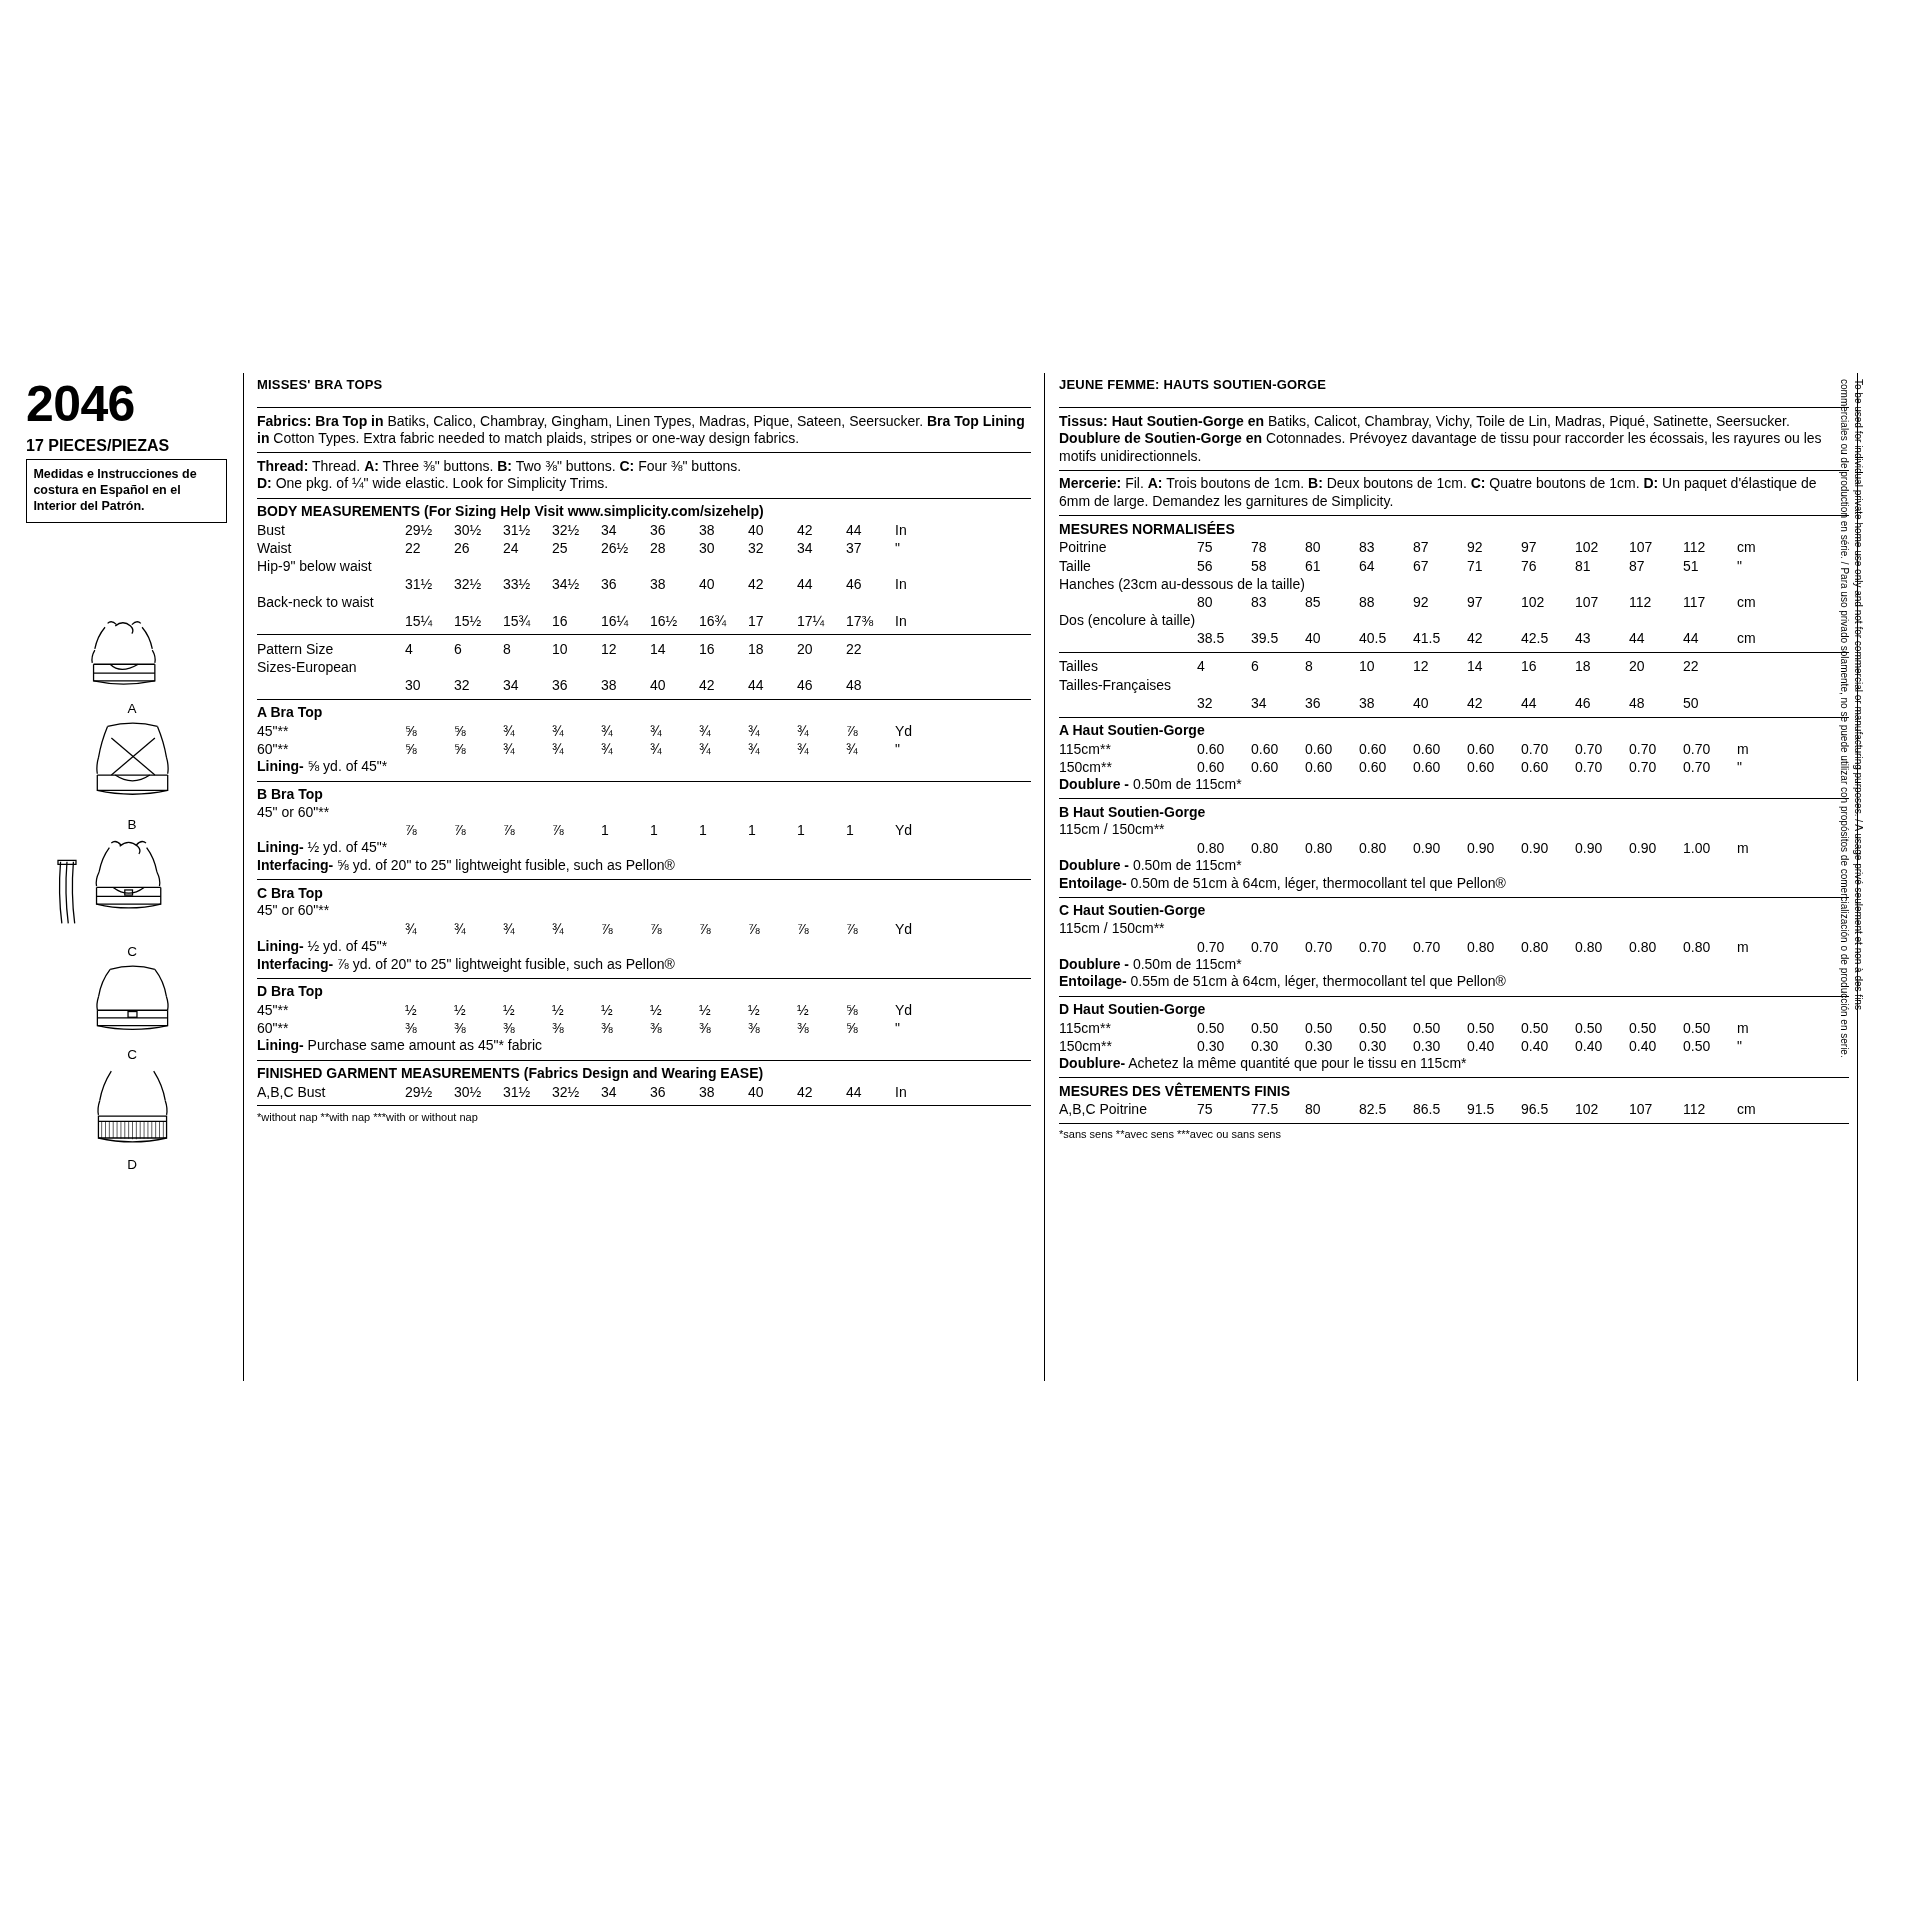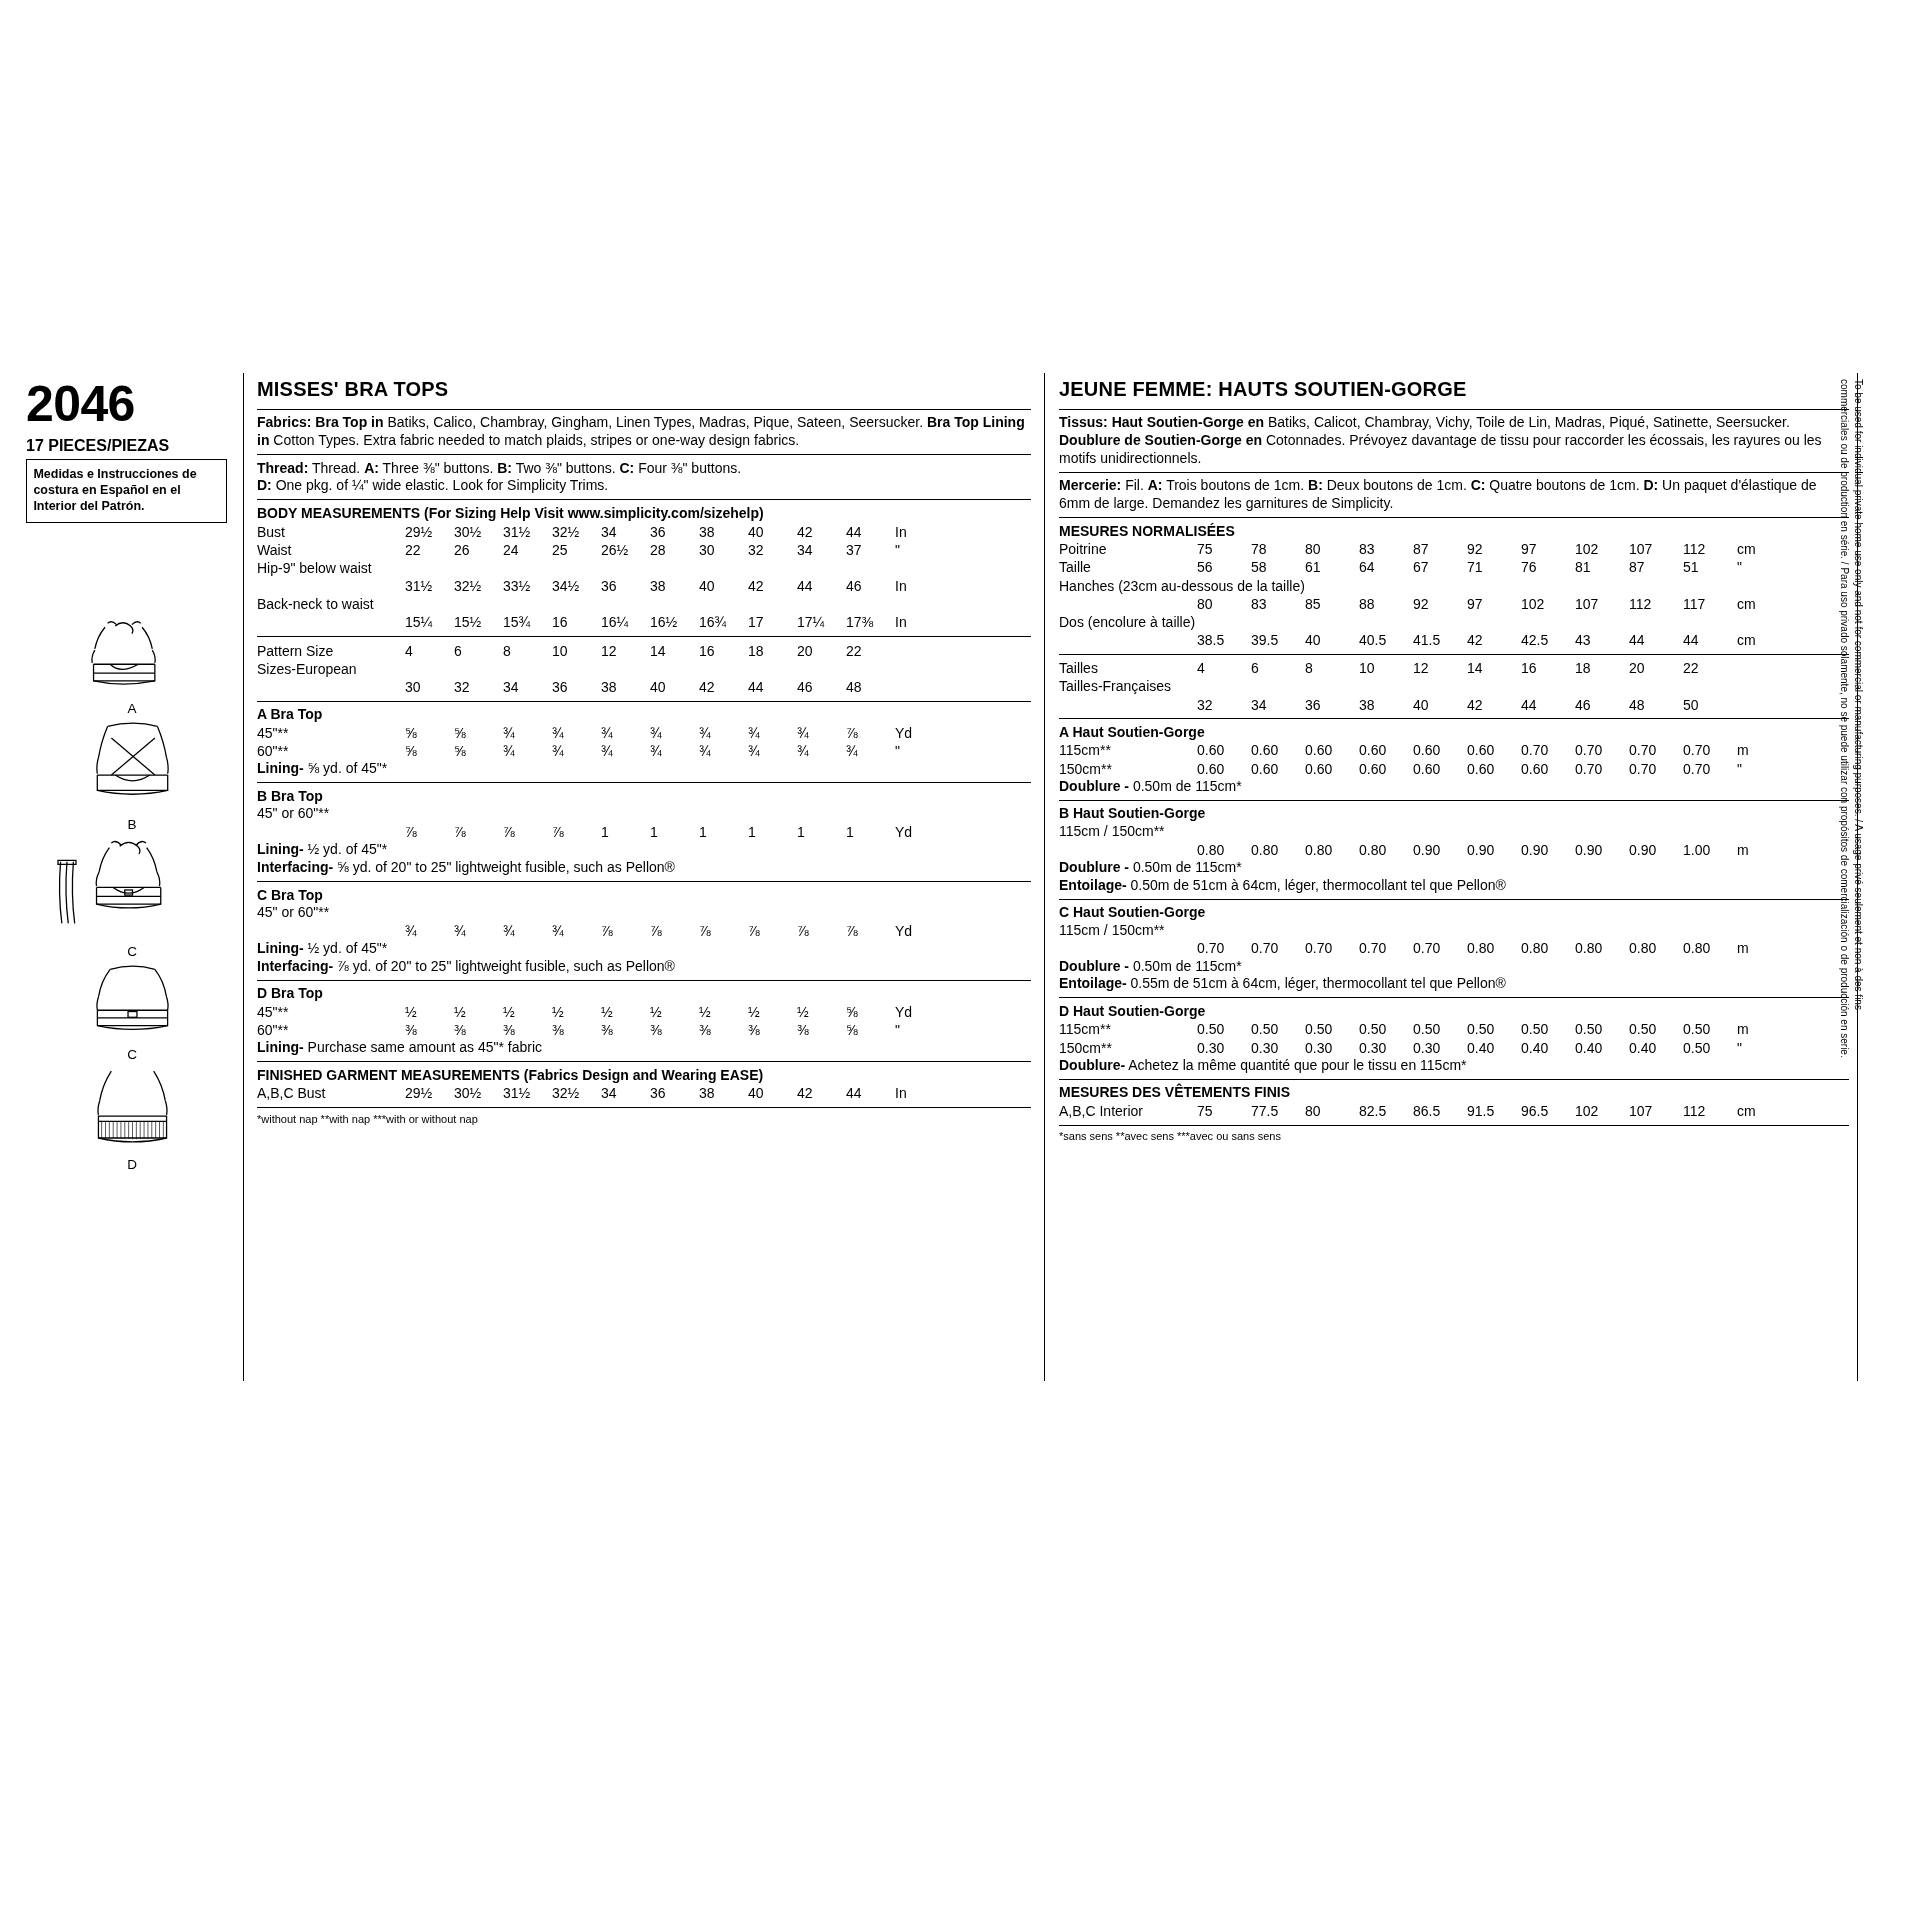--- a/index.html
+++ b/index.html
@@ -20,21 +20,21 @@
   .artlabel{font-size:13.5px;text-align:center;margin-top:1.3px;margin-bottom:3.9px;}
 
   
   .vrule{position:absolute;background:#000;width:1.3px;}
 
   
   .col{position:absolute;top:16.7px;font-size:14px;line-height:1.26;}
   .colL{left:257px;width:774px;}
   .colR{left:1059px;width:790px;}
 
-  .colhead{font-weight:bold;font-size:20px;letter-spacing:0.2px;margin-bottom:7px;}
+  .colhead{font-weight:bold;font-size:13px;letter-spacing:0.2px;margin-bottom:14px;}
   .hr{border-top:1.3px solid #000;margin:4.5px 0 4.5px 0;}
   p.block{margin:0 0 0 0;}
   b{font-weight:bold;}
 
   .rowtbl{width:100%;border-collapse:collapse;}
   .rowtbl td{padding:0;font-size:14px;vertical-align:top;line-height:1.3;}
   .lab{white-space:nowrap;}
   .num{text-align:left;}
   .unit{text-align:left;}
   .bold{font-weight:normal;}
@@ -688,21 +688,21 @@
       </tr>
     </tbody>
         </table>
     <p class="block"><b>Doublure-</b><span> Achetez la même quantité que pour le tissu en 115cm*</span></p>
     <div class="hr"></div>
 
     <div class="sec">MESURES DES VÊTEMENTS FINIS</div>
     <table class="rowtbl">
       <tbody>
             <tr>
-        <td class="lab bold" style="width:138px">A,B,C Interior</td>
+        <td class="lab bold" style="width:138px">A,B,C Poitrine</td>
         <td class="num" style="width:54px">75</td>
         <td class="num" style="width:54px">77.5</td>
         <td class="num" style="width:54px">80</td>
         <td class="num" style="width:54px">82.5</td>
         <td class="num" style="width:54px">86.5</td>
         <td class="num" style="width:54px">91.5</td>
         <td class="num" style="width:54px">96.5</td>
         <td class="num" style="width:54px">102</td>
         <td class="num" style="width:54px">107</td>
         <td class="num" style="width:54px">112</td>

